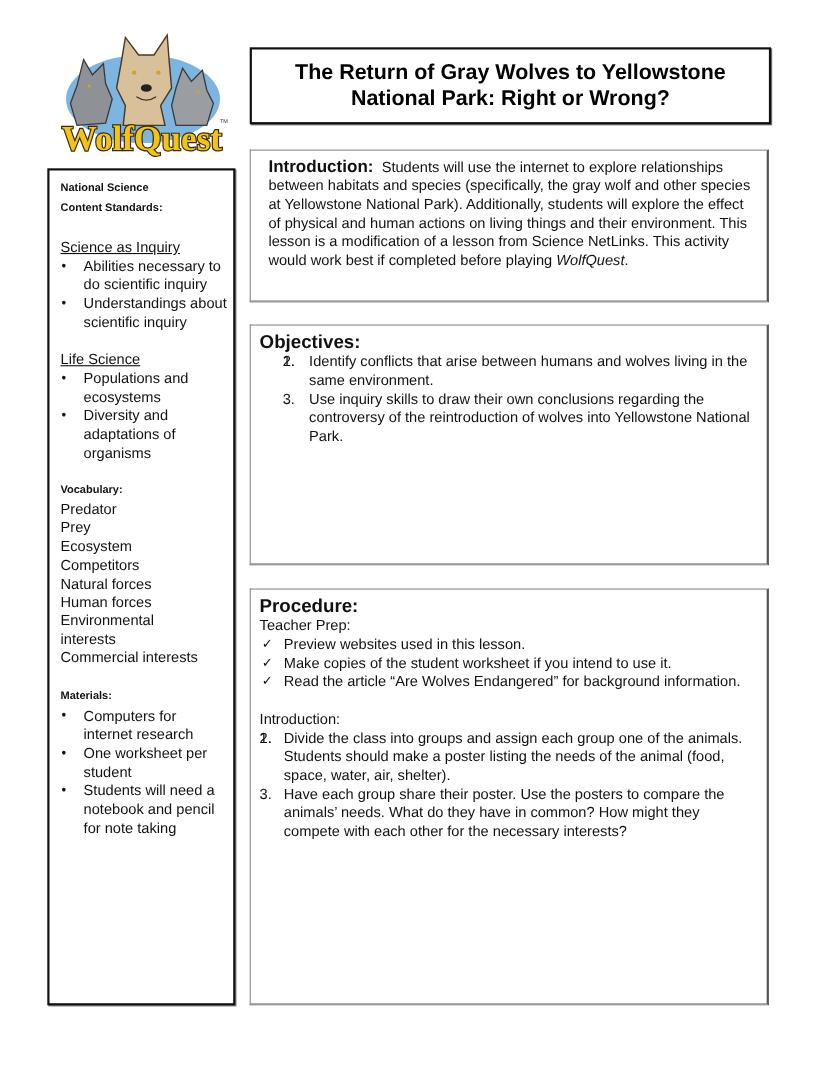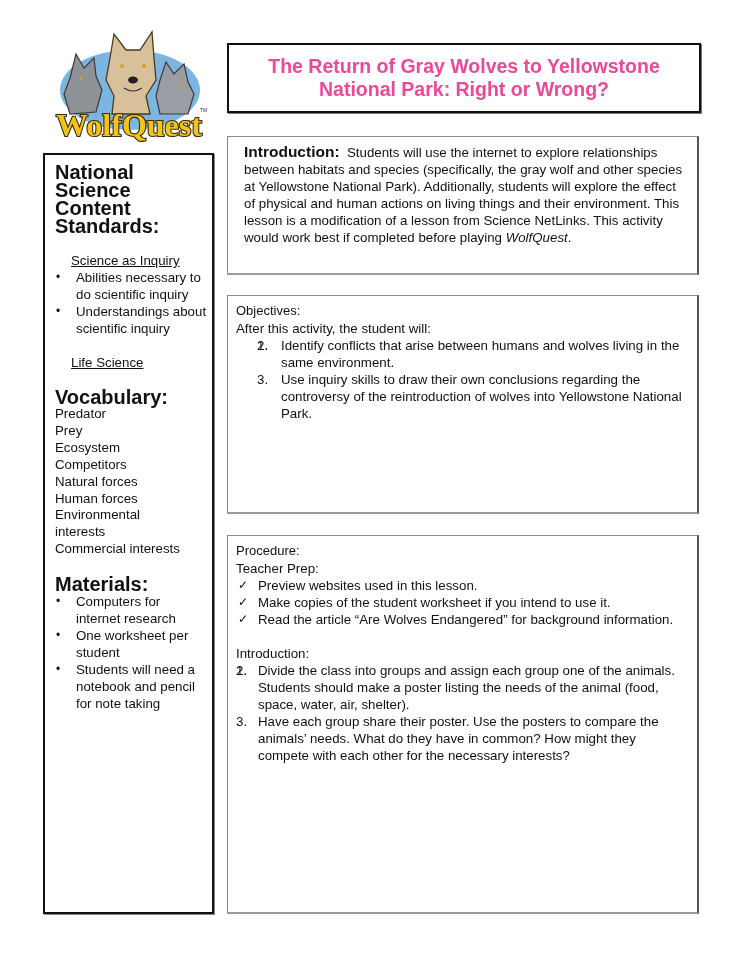--- a/index.html
+++ b/index.html
@@ -6,45 +6,45 @@
     html, body { width: 749px; height: 970px; background: #ffffff; overflow: hidden; }
     body { position: relative; font-family: "Liberation Sans", sans-serif; color: #111; }
 
     .logo { position: absolute; left: 48px; top: 28px; width: 162px; height: 118px; }
 
     .title-box {
       position: absolute; left: 227px; top: 43px; width: 474px; height: 70px;
       border: 2px solid #111; box-shadow: 1px 1px 0 #777;
       display: flex; align-items: center; justify-content: center; text-align: center;
     }
-    .title-box h1 { font-size: 19.5px; font-weight: bold; line-height: 23px; color: #ec4899; }
+    .title-box h1 { font-size: 19.5px; font-weight: bold; line-height: 23px; color: #000000; }
 
     .side-box {
       position: absolute; left: 43px; top: 153px; width: 171px; height: 761px;
       border: 2px solid #111; box-shadow: 1px 1px 0 #888;
       padding: 8px 4px 0 10px; font-size: 13.3px; line-height: 17px;
     }
-    .side-box h2 { font-size: 20px; font-weight: bold; line-height: 18px; }
-    .side-box .sub { text-decoration: underline; margin-top: 17px; margin-left: 16px; }
+    .side-box h2 { font-size: 10px; font-weight: bold; line-height: 18px; }
+    .side-box .sub { text-decoration: underline; margin-top: 17px; }
     .side-box ul { list-style: none; }
     .side-box li { position: relative; padding-left: 21px; }
     .side-box li::before { content: "•"; position: absolute; left: 1px; top: 0; font-size: 12px; }
     .side-box .section { margin-top: 17px; }
     .side-box .vocab div { line-height: 16.9px; }
 
     .box {
       position: absolute; left: 227px; width: 472px;
       border: 1px solid #8a8a8a; border-right: 2px solid #555; border-bottom: 2px solid #9a9a9a;
       font-size: 13.3px; line-height: 17px; padding: 6px 8px 0 8px;
     }
     .intro-box { top: 136px; height: 139px; padding-left: 16px; }
     .obj-box { top: 295px; height: 219px; }
     .proc-box { top: 535px; height: 379px; }
 
-    .box h3 { font-size: 13px; font-weight: normal; line-height: 18px; display: inline; }
+    .box h3 { font-size: 17px; font-weight: bold; line-height: 18px; display: inline; }
     .box .blockhead { display: block; }
     .intro-box p { font-size: 13.3px; line-height: 17px; }
     .intro-box .lead { font-size: 15.5px; font-weight: bold; }
     .intro-box em { font-style: italic; }
 
     .obj-box { padding-left: 8px; }
     .obj-box ol { list-style: none; padding-left: 0; }
     .obj-box li { position: relative; padding-left: 45px; }
     .obj-box li .num { position: absolute; left: 21px; top: 0; }
 
@@ -93,20 +93,24 @@
     <span>Content Standards:</span>
   </h2>
 
   <div class="sub">Science as Inquiry</div>
   <ul>
     <li>Abilities necessary to do scientific inquiry</li>
     <li>Understandings about scientific inquiry</li>
   </ul>
 
   <div class="sub">Life Science</div>
+  <ul>
+    <li>Populations and ecosystems</li>
+    <li>Diversity and adaptations of organisms</li>
+  </ul>
 
   <div class="section vocab">
     <h2>Vocabulary:</h2>
     <div>Predator</div>
     <div>Prey</div>
     <div>Ecosystem</div>
     <div>Competitors</div>
     <div>Natural forces</div>
     <div>Human forces</div>
     <div style="width:110px;">Environmental interests</div>
@@ -125,21 +129,20 @@
 
 <div class="box intro-box">
   <p>
     <span class="lead">Introduction:</span>&nbsp;
     <span>Students will use the internet to explore relationships between habitats and species (specifically, the gray wolf and other species at Yellowstone National Park).  Additionally, students will explore the effect of physical and human actions on living things and their environment.  This lesson is a modification of a lesson from Science NetLinks. This activity would work best if completed before playing </span><em>WolfQuest</em><span>.</span>
   </p>
 </div>
 
 <div class="box obj-box">
   <h3 class="blockhead">Objectives:</h3>
-  <div>After this activity, the student will:</div>
   <ol>
     <li><span class="num">1.</span></li>
     <li><span class="num">2.</span><span>Identify conflicts that arise between humans and wolves living in the same environment.</span></li>
     <li><span class="num">3.</span><span>Use inquiry skills to draw their own conclusions regarding the controversy of the reintroduction of wolves into Yellowstone National Park.</span></li>
   </ol>
 </div>
 
 <div class="box proc-box">
   <h3 class="blockhead">Procedure:</h3>
   <div>Teacher Prep:</div>

